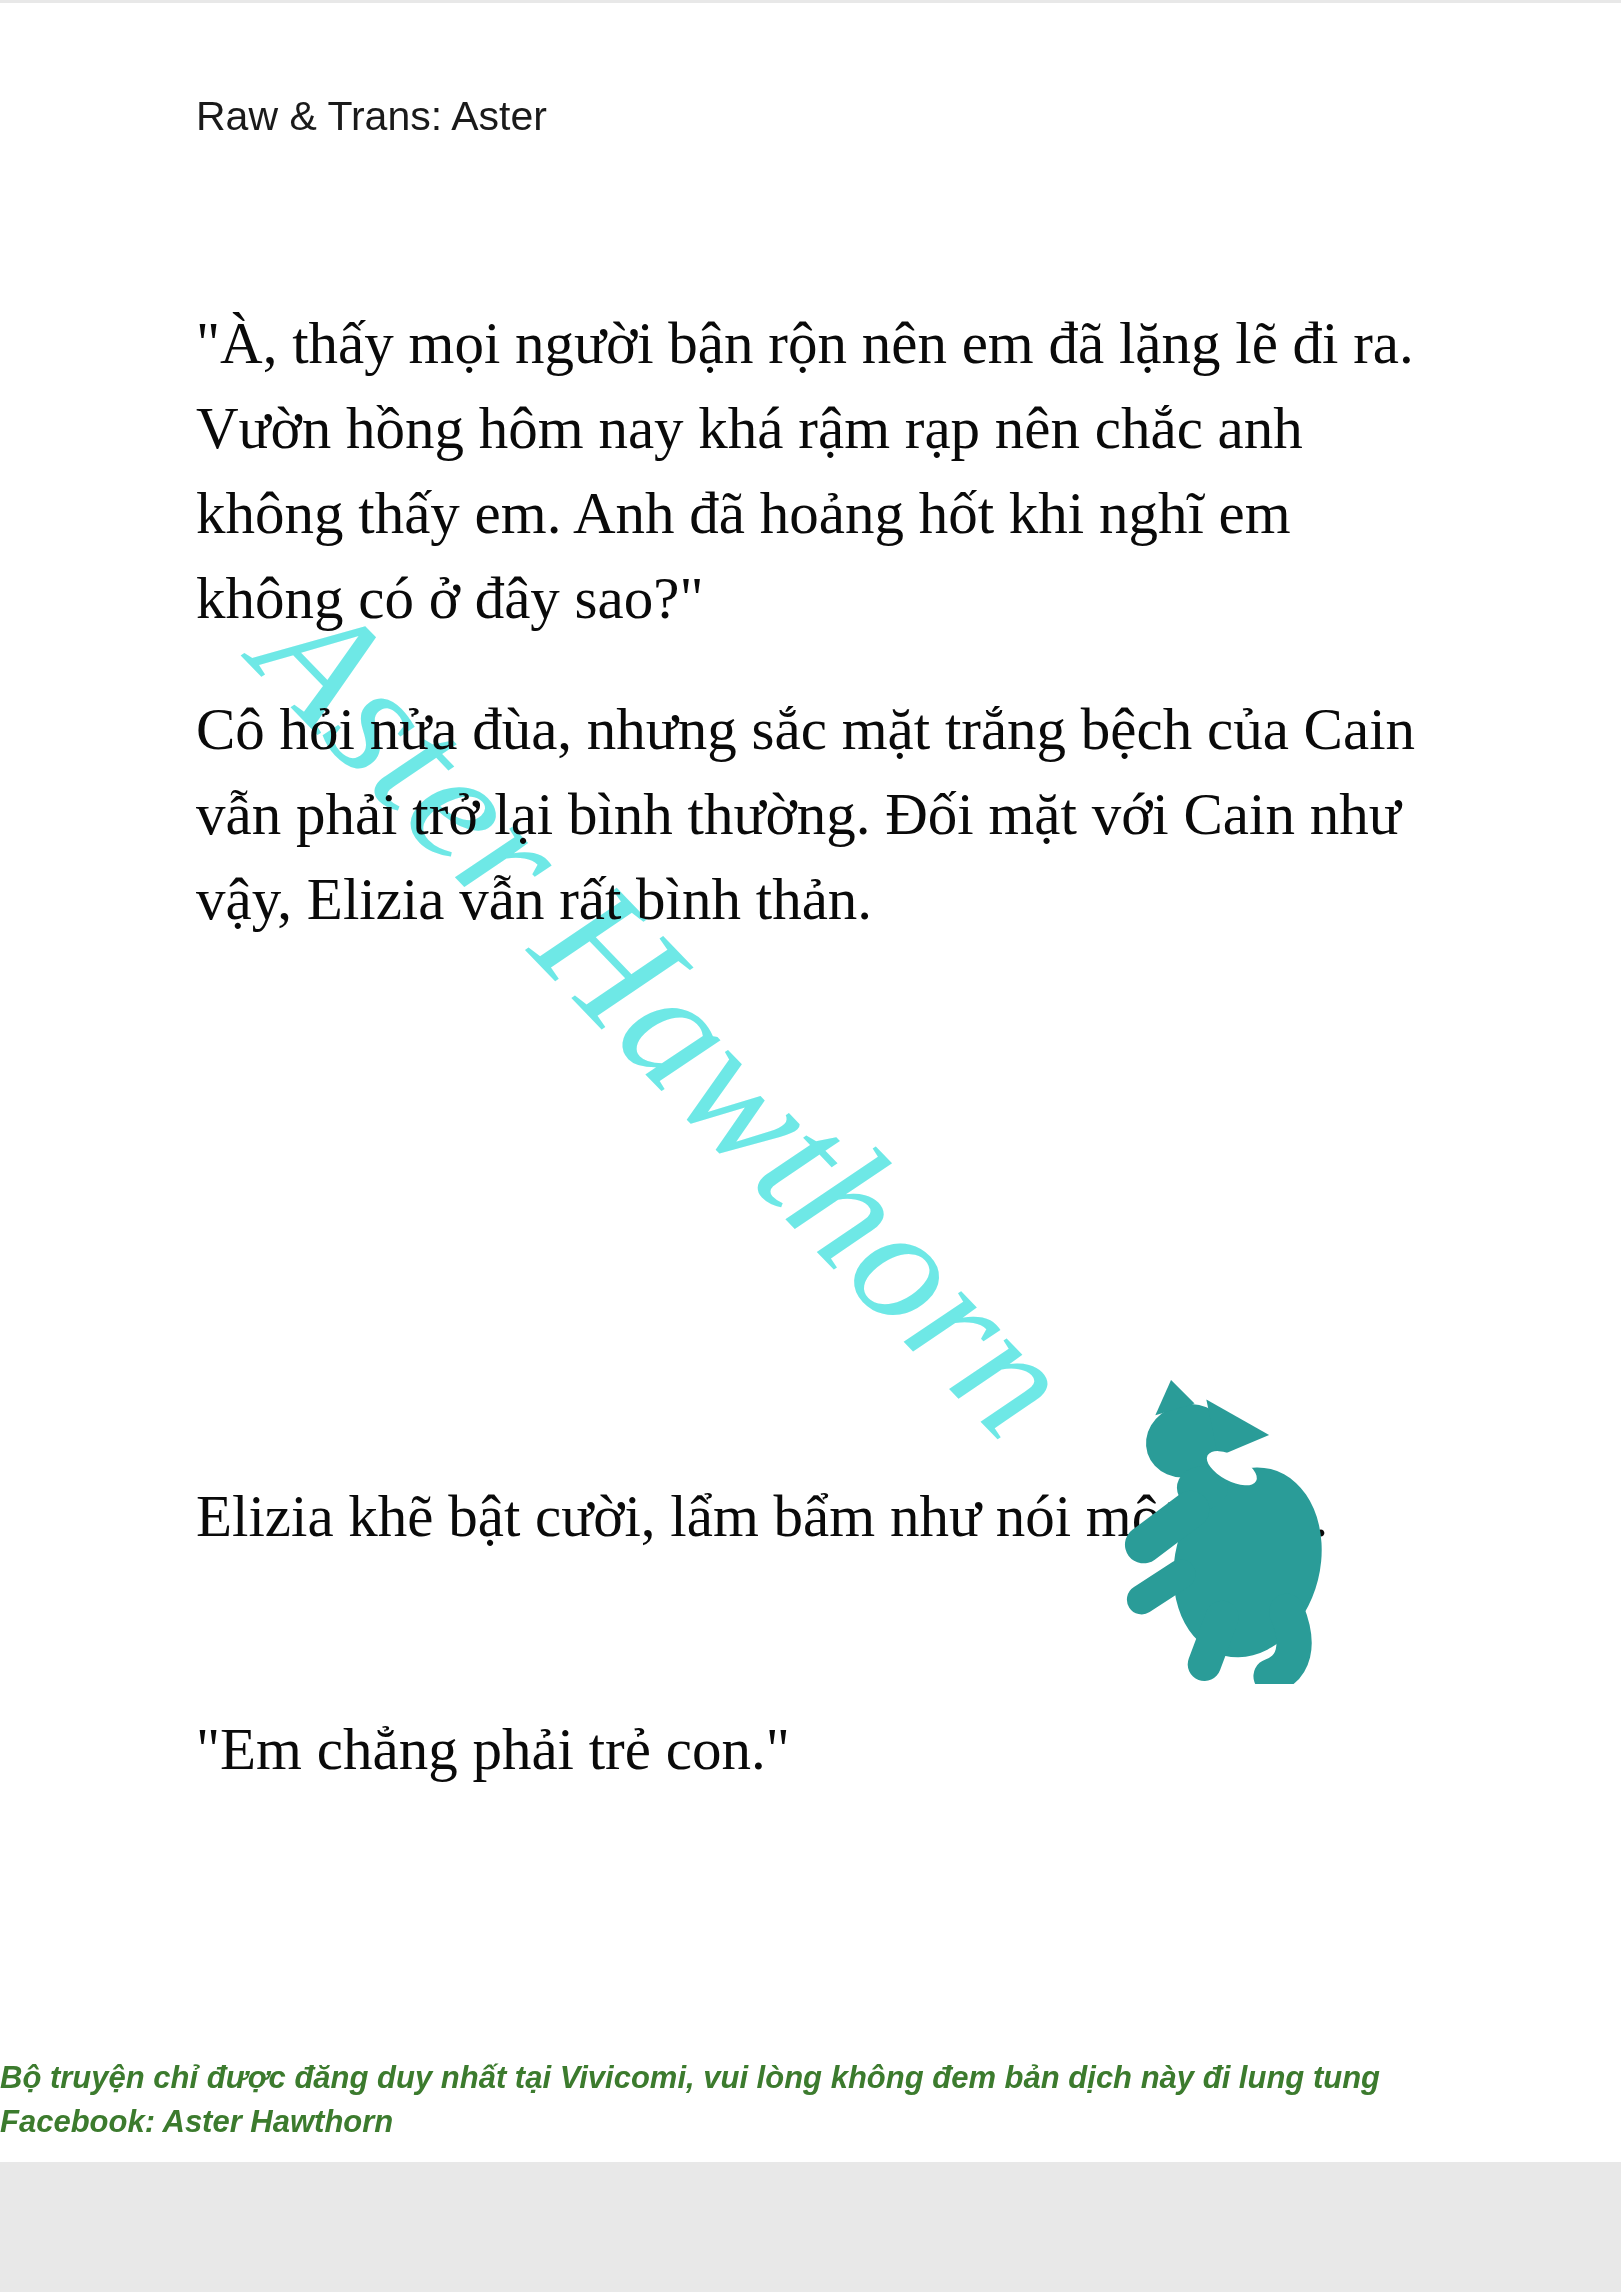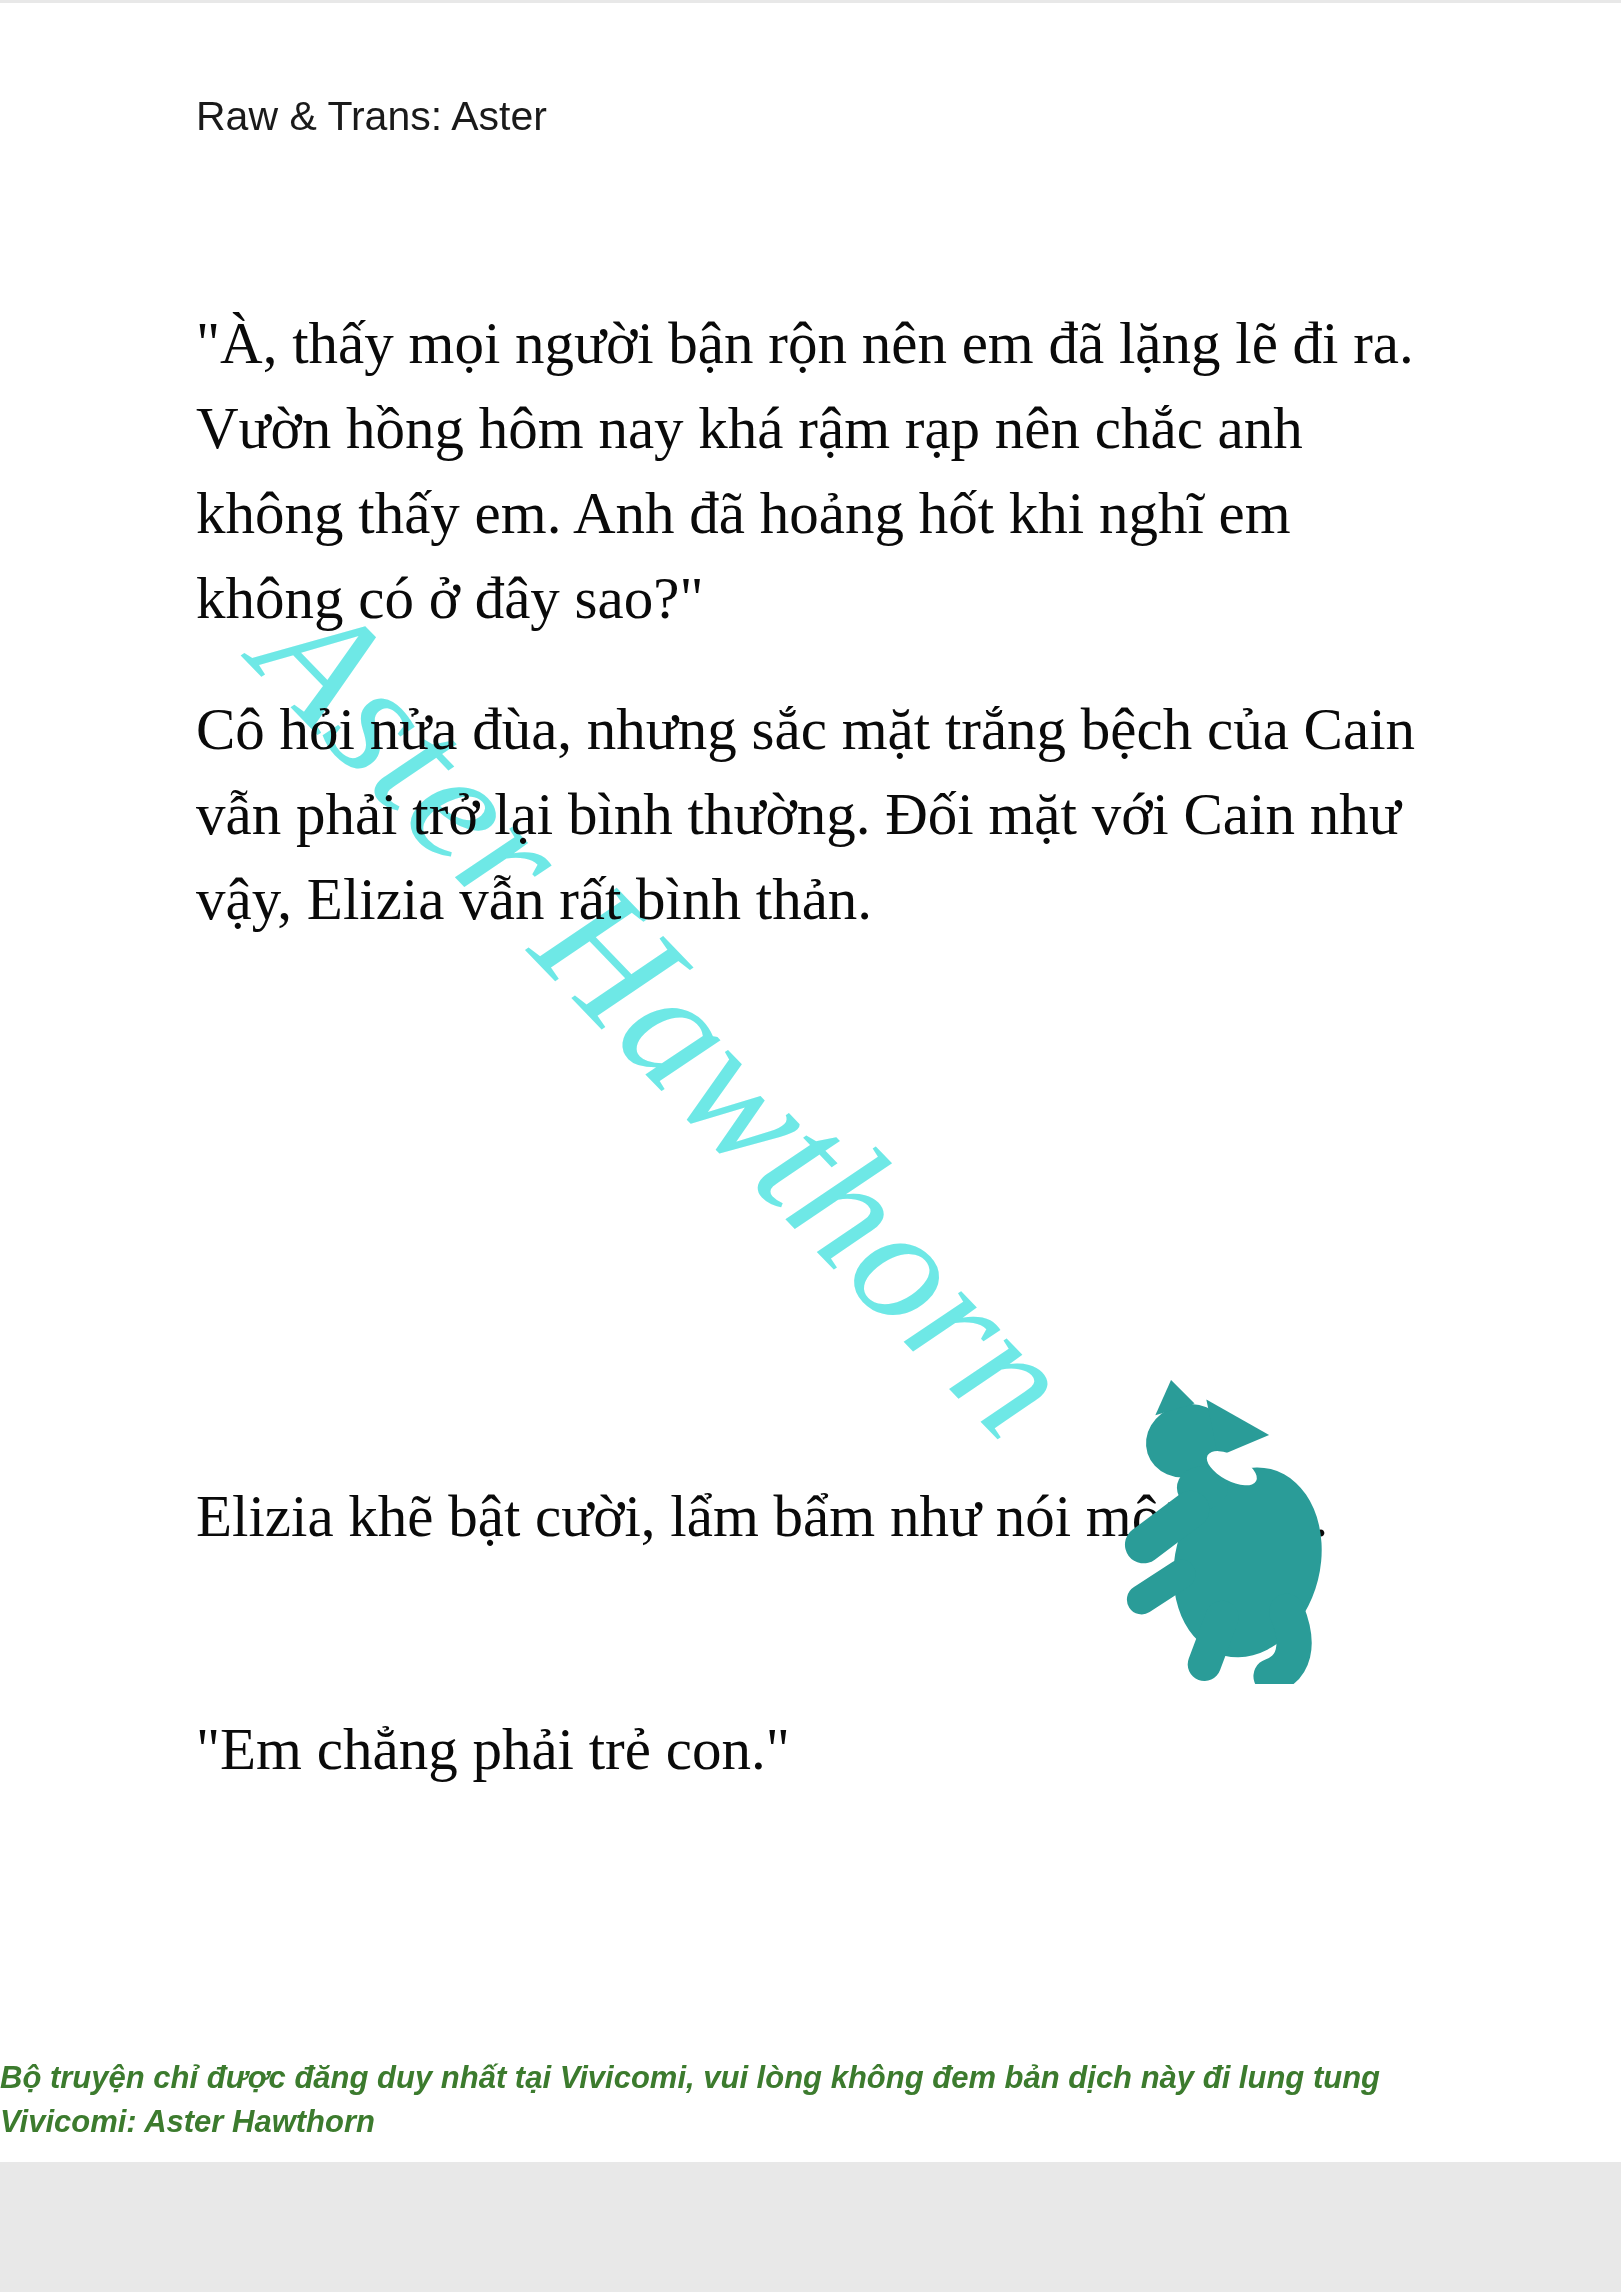--- a/index.html
+++ b/index.html
@@ -82,21 +82,21 @@
       <path d="M70 134 L22 170" stroke="#2a9c98" stroke-width="38" stroke-linecap="round" fill="none"></path>
       <path d="M60 200 L20 226" stroke="#2a9c98" stroke-width="30" stroke-linecap="round" fill="none"></path>
       <path d="M102 244 L84 292" stroke="#2a9c98" stroke-width="34" stroke-linecap="round" fill="none"></path>
       <path d="M168 238 C182 272 176 296 152 304" stroke="#2a9c98" stroke-width="36" stroke-linecap="round" fill="none"></path>
     </g>
     <ellipse cx="112" cy="92" rx="28" ry="13" fill="#ffffff" transform="rotate(28 112 92)"></ellipse>
   </svg>
 
   <div class="footer">
     <div>Bộ truyện chỉ được đăng duy nhất tại Vivicomi, vui lòng không đem bản dịch này đi lung tung</div>
-    <div>Vivicomi: Aster Hawthorn</div>
+    <div>Facebook: Aster Hawthorn</div>
   </div>
 
   <svg class="logo-svg" width="225" height="90" viewBox="0 0 230 92" aria-hidden="true">
     <defs>
       <linearGradient id="logoGrad" x1="0" y1="0" x2="0" y2="1">
         <stop offset="0" stop-color="#c3d0f0"></stop>
         <stop offset="0.55" stop-color="#6d87d4"></stop>
         <stop offset="1" stop-color="#9fb2e8"></stop>
       </linearGradient>
     </defs>

